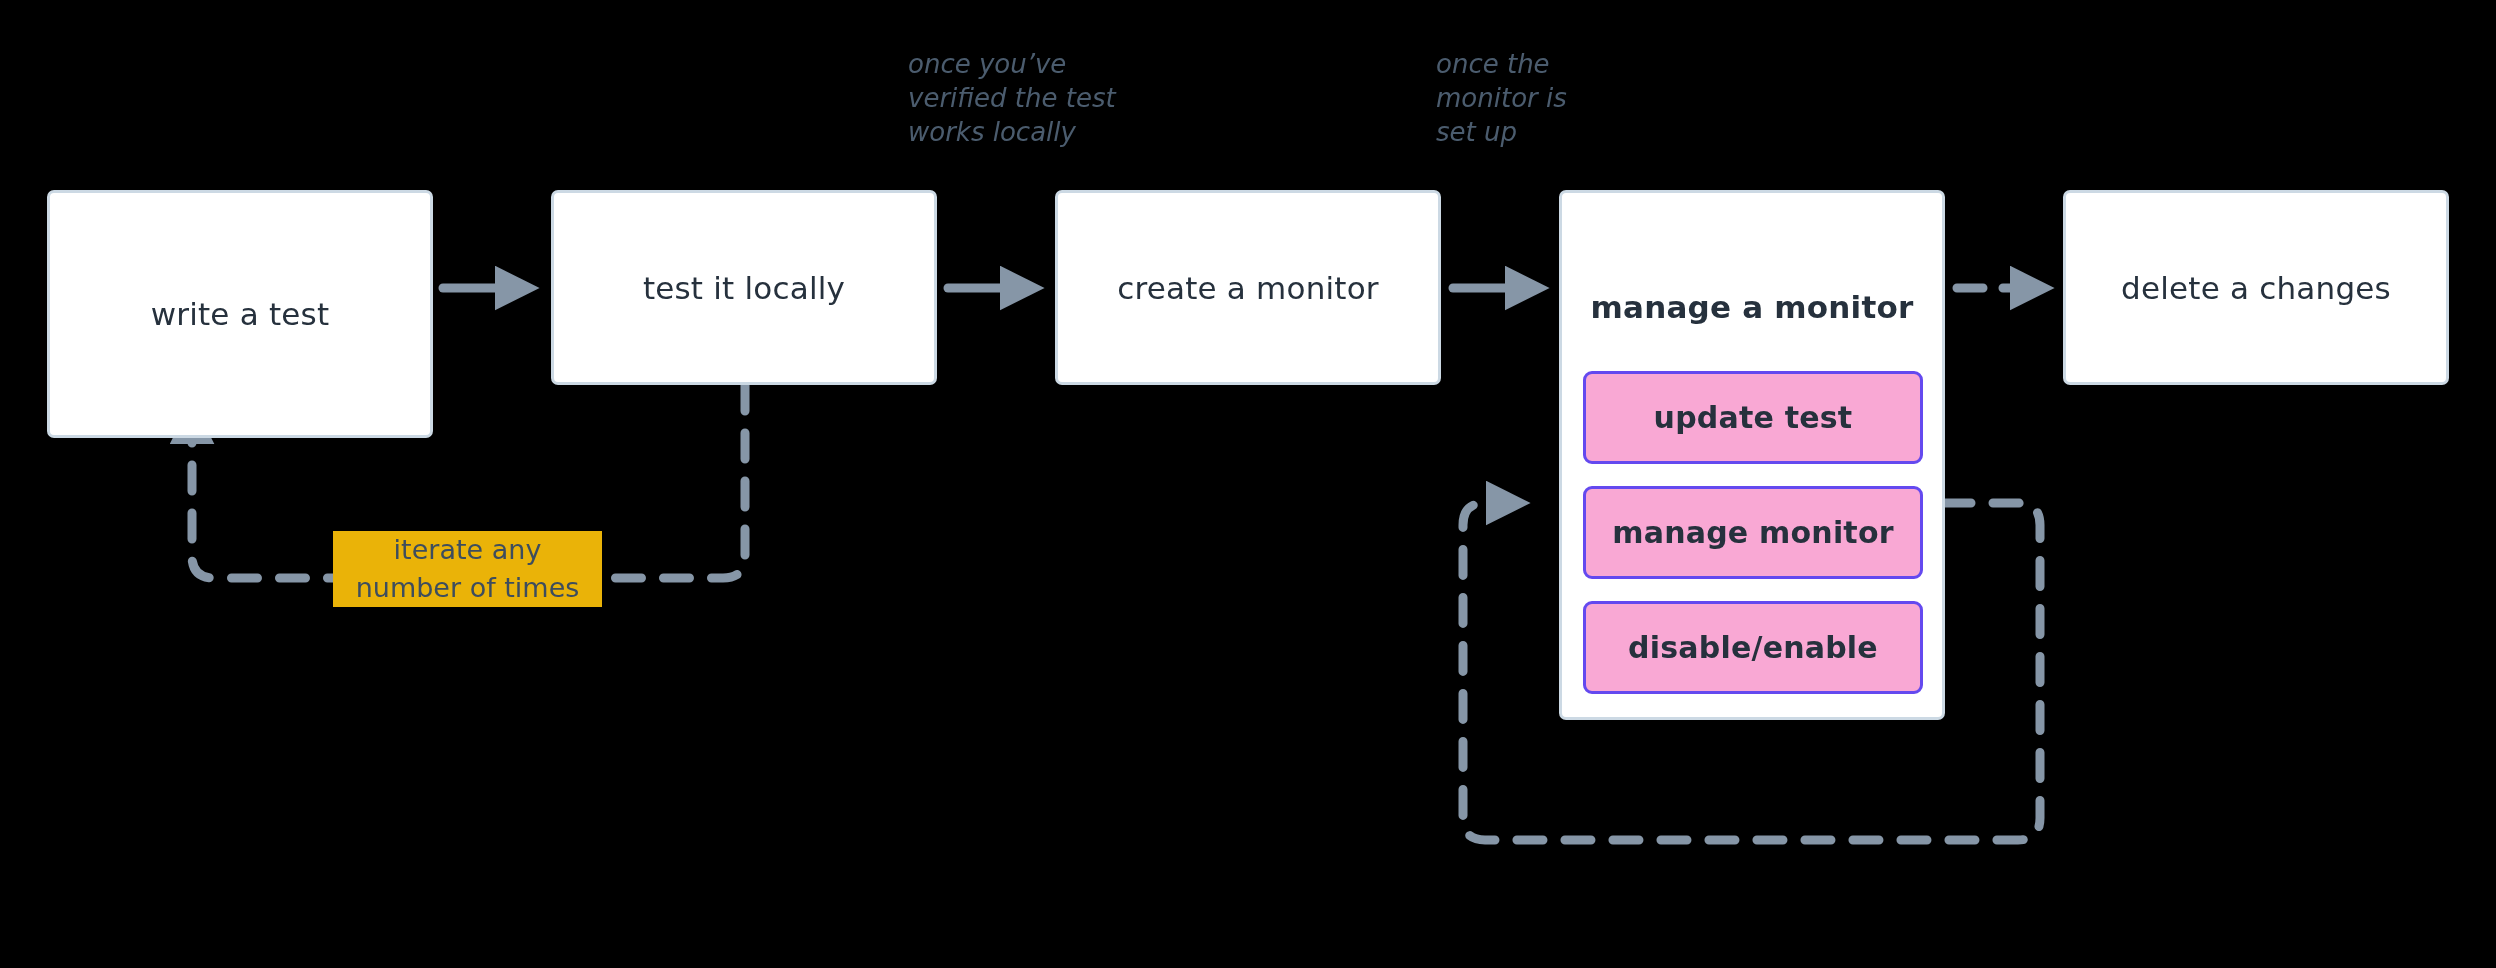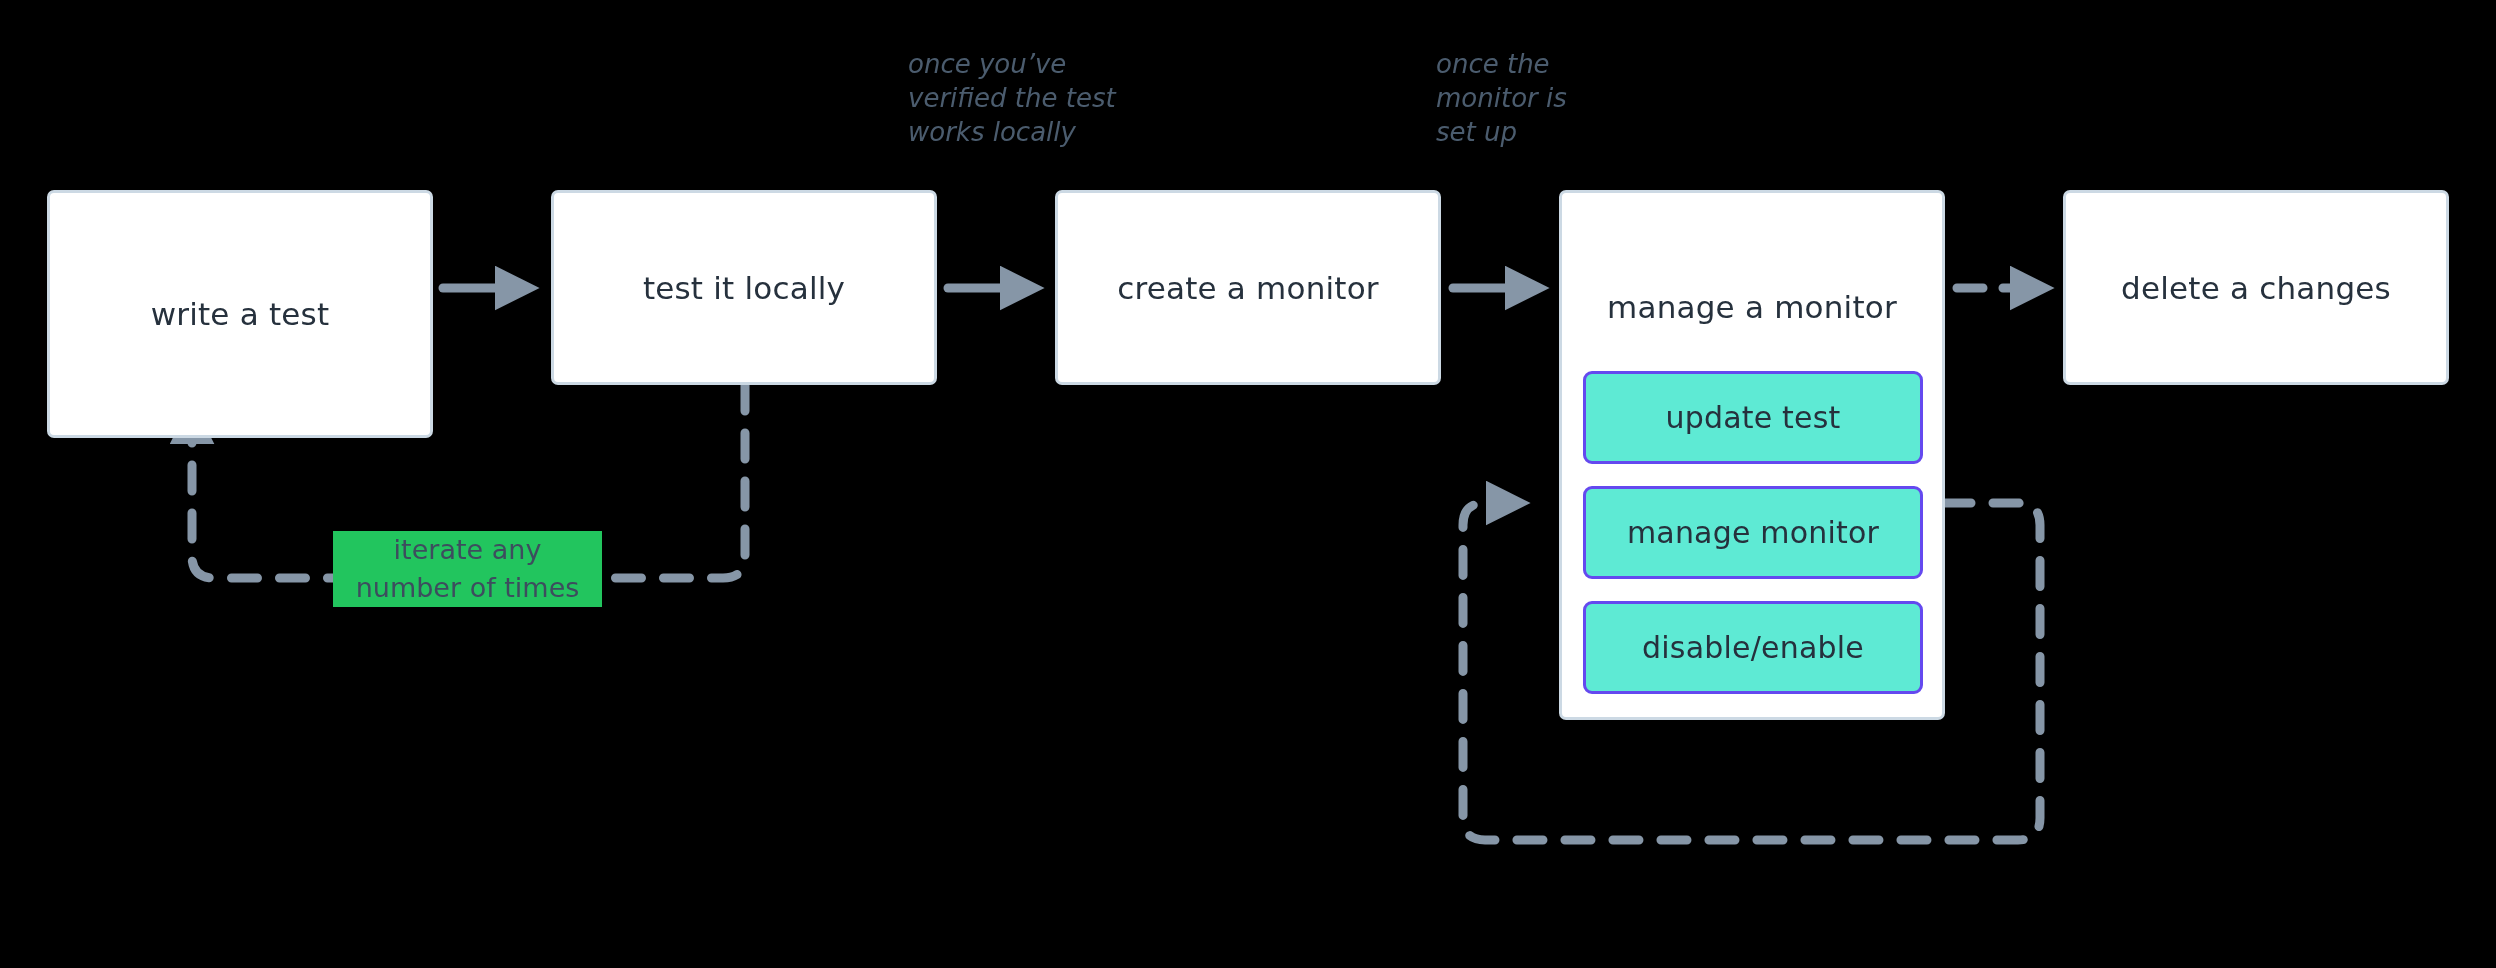--- a/index.html
+++ b/index.html
@@ -44,21 +44,21 @@
     left: 0;
     right: 0;
     top: 96px;
     text-align: center;
     font-size: 31px;
     color: #26313d;
   }
   .subnode {
     position: absolute;
     box-sizing: border-box;
-    background: #5eead4;
+    background: #f9a8d4;
     border: 3px solid #6449ef;
     border-radius: 9px;
     color: #26313d;
     font-size: 30px;
     display: flex;
     align-items: center;
     justify-content: center;
     text-align: center;
   }
   .note {
@@ -70,21 +70,21 @@
     line-height: 34px;
     white-space: pre-line;
   }
   .edge-label {
     position: absolute;
     color: #3d4d5e;
     font-size: 27px;
     line-height: 38px;
     text-align: center;
     white-space: pre-line;
-    background: #22c55e;
+    background: #eab308;
     padding: 0 8px;
   }
 </style>
 </head>
 <body>
 
 <div id="canvas">
 
   <svg id="edges" viewBox="0 0 2496 968" xmlns="http://www.w3.org/2000/svg">
     <defs>
@@ -123,21 +123,21 @@
   </div>
 
   <div class="node" style="left:551px; top:190px; width:386px; height:195px;text-align:center;">
     <span>test it locally</span>
   </div>
 
   <div class="node" style="left:1055px; top:190px; width:386px; height:195px;">
     <span>create a monitor</span>
   </div>
 
-  <div class="node group" style="left:1559px; top:190px; width:386px; height:530px;">
+  <div class="node group" style="left:1559px; top:190px; width:386px; height:530px;font-weight:bold;">
     <div class="group-title">manage a monitor</div>
 
     <div class="subnode" style="left:21px; top:178px; width:340px; height:93px;">
       <span>update test</span>
     </div>
 
     <div class="subnode" style="left:21px; top:293px; width:340px; height:93px;">
       <span>manage monitor</span>
     </div>
 

